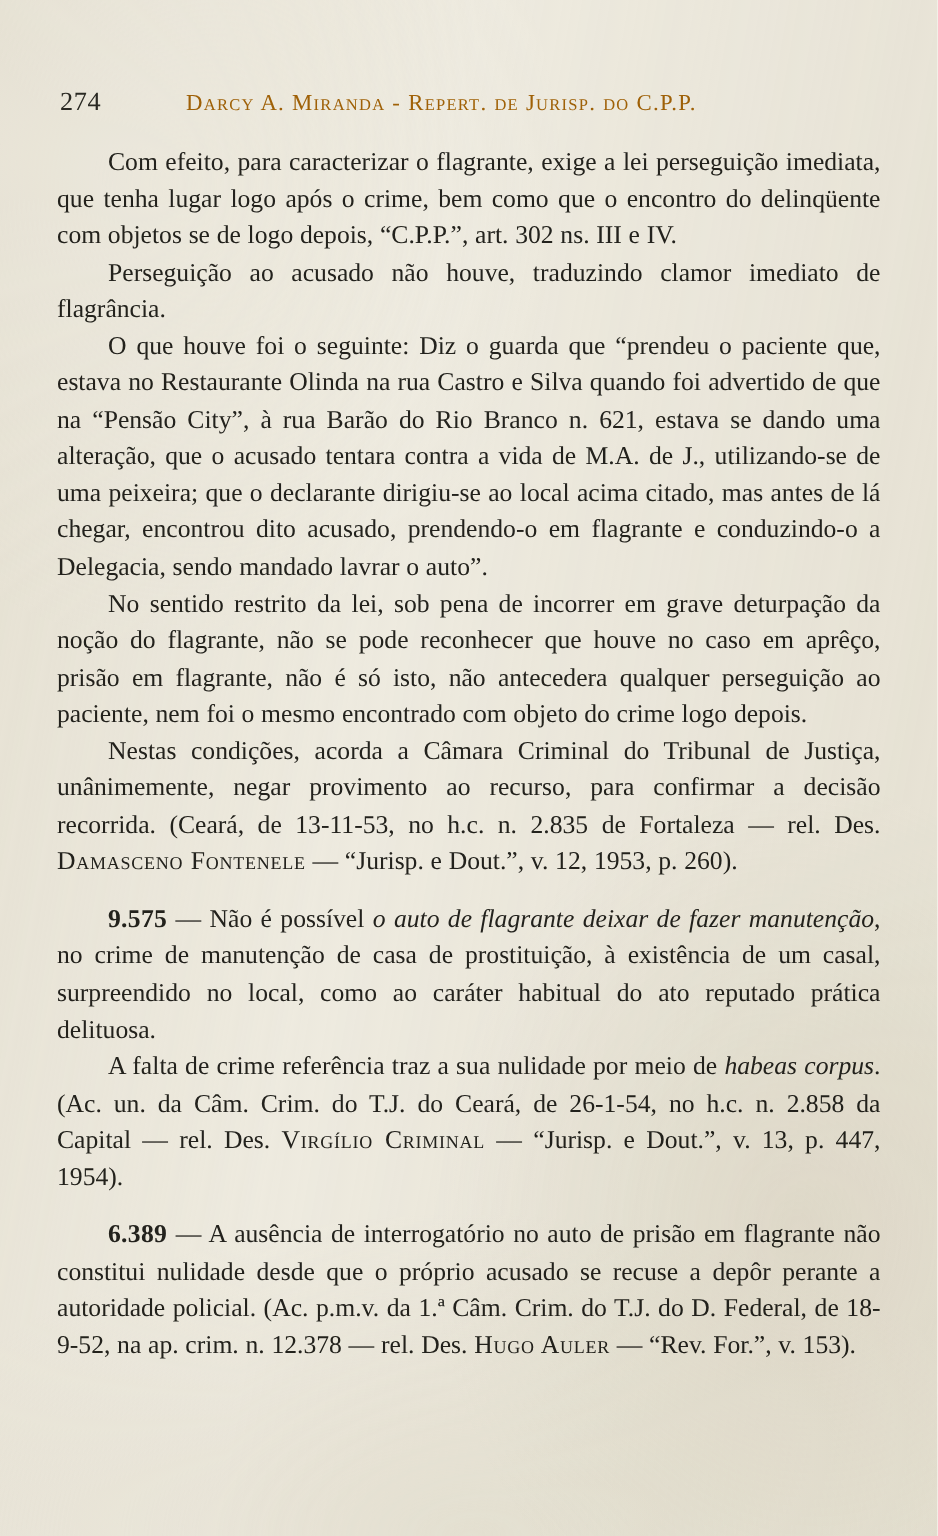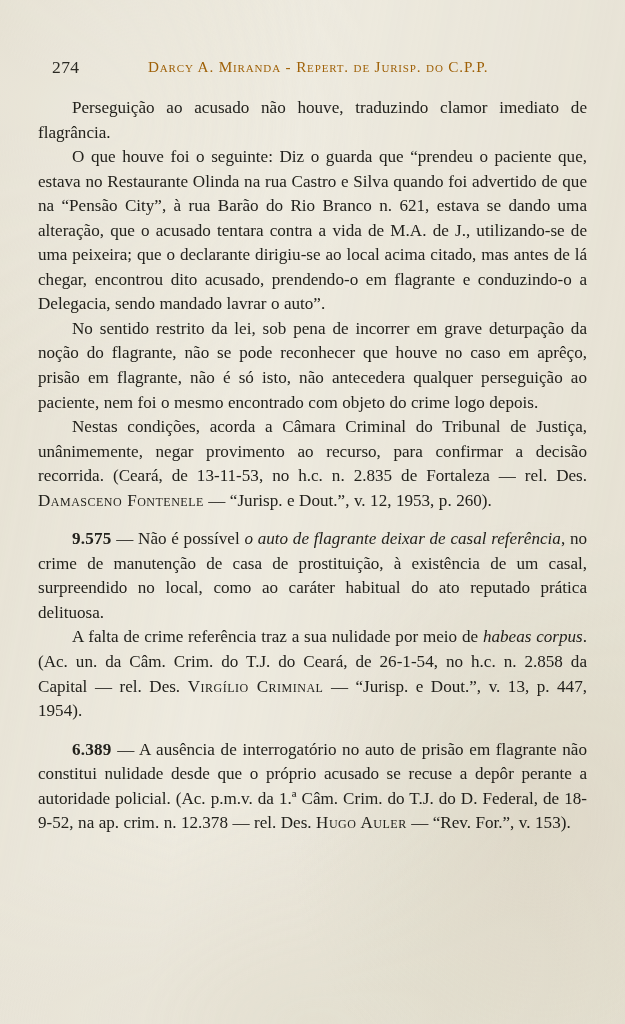--- a/index.html
+++ b/index.html
@@ -31,27 +31,26 @@
   .page {
     position: absolute;
     left: 0; top: 0;
     width: 625px;
     height: 1024px;
   }
 
   
   .running-head {
     position: absolute;
-    left: 52px;
+    left: 40px;
     top: 56px;
     width: 549px;
     height: 22px;
     display: flex;
-    align-items: center;
-    gap: 12px;
+    align-items: flex-end;
   }
   .folio {
     font-size: 17.5px;
     letter-spacing: 0.4px;
     color: #2b2a24;
     width: 84px;
   }
   .head-title {
     font-size: 15.2px;
     font-variant: small-caps;
@@ -98,30 +97,31 @@
 
 <div class="page">
 
   <div class="running-head">
     <span class="folio">274</span>
     <span class="head-title">Darcy A. Miranda - Repert. de Jurisp. do C.P.P.</span>
   </div>
 
   <div class="textblock">
 
+    <p class="para">Com efeito, para caracterizar o flagrante, exige a lei perseguição imediata, que tenha lugar logo após o crime, bem como que o encontro do delinqüente com objetos se de logo depois, “C.P.P.”, art. 302 ns. III e IV.</p>
 
     <p class="para">Perseguição ao acusado não houve, traduzindo clamor imediato de flagrância.</p>
 
     <p class="para">O que houve foi o seguinte: Diz o guarda que “prendeu o paciente que, estava no Restaurante Olinda na rua Castro e Silva quando foi advertido de que na “Pensão City”, à rua Barão do Rio Branco n. 621, estava se dando uma alteração, que o acusado tentara contra a vida de M.A. de J., utilizando-se de uma peixeira; que o declarante dirigiu-se ao local acima citado, mas antes de lá chegar, encontrou dito acusado, prendendo-o em flagrante e conduzindo-o a Delegacia, sendo mandado lavrar o auto”.</p>
 
     <p class="para">No sentido restrito da lei, sob pena de incorrer em grave deturpação da noção do flagrante, não se pode reconhecer que houve no caso em aprêço, prisão em flagrante, não é só isto, não antecedera qualquer perseguição ao paciente, nem foi o mesmo encontrado com objeto do crime logo depois.</p>
 
     <p class="para"><span>Nestas condições, acorda a Câmara Criminal do Tribunal de Justiça, unânimemente, negar provimento ao recurso, para confirmar a decisão recorrida. (Ceará, de 13-11-53, no h.c. n. 2.835 de Fortaleza — rel. Des. </span><span class="sc">Damasceno Fontenele</span><span> — “Jurisp. e Dout.”, v. 12, 1953, p. 260).</span></p>
 
-    <p class="para spaced-before"><span class="entry-num">9.575</span><span> — </span><span>Não é possível </span><span class="it">o auto de flagrante deixar de casal referência</span><span>, no crime de manutenção de casa de prostituição, à existência de um casal, surpreendido no local, como ao caráter habitual do ato reputado prática delituosa.</span></p>
+    <p class="para spaced-before"><span class="entry-num">9.575</span><span> — </span><span>Não é possível </span><span class="it">o auto de flagrante deixar de fazer manutenção</span><span>, no crime de manutenção de casa de prostituição, à existência de um casal, surpreendido no local, como ao caráter habitual do ato reputado prática delituosa.</span></p>
 
     <p class="para"><span>A falta de crime referência traz a sua nulidade por meio de </span><span class="it">habeas corpus</span><span>. (Ac. un. da Câm. Crim. do T.J. do Ceará, de 26-1-54, no h.c. n. 2.858 da Capital — rel. Des. </span><span class="sc">Virgílio Criminal</span><span> — “Jurisp. e Dout.”, v. 13, p. 447, 1954).</span></p>
 
     <p class="para spaced-before"><span class="entry-num">6.389</span><span> — </span><span>A ausência de interrogatório no auto de prisão em flagrante não constitui nulidade desde que o próprio acusado se recuse a depôr perante a autoridade policial. (Ac. p.m.v. da 1.ª Câm. Crim. do T.J. do D. Federal, de 18-9-52, na ap. crim. n. 12.378 — rel. Des. </span><span class="sc">Hugo Auler</span><span> — “Rev. For.”, v. 153).</span></p>
 
 
   </div>
 </div>
 
 <div class="paper-grain"></div>

